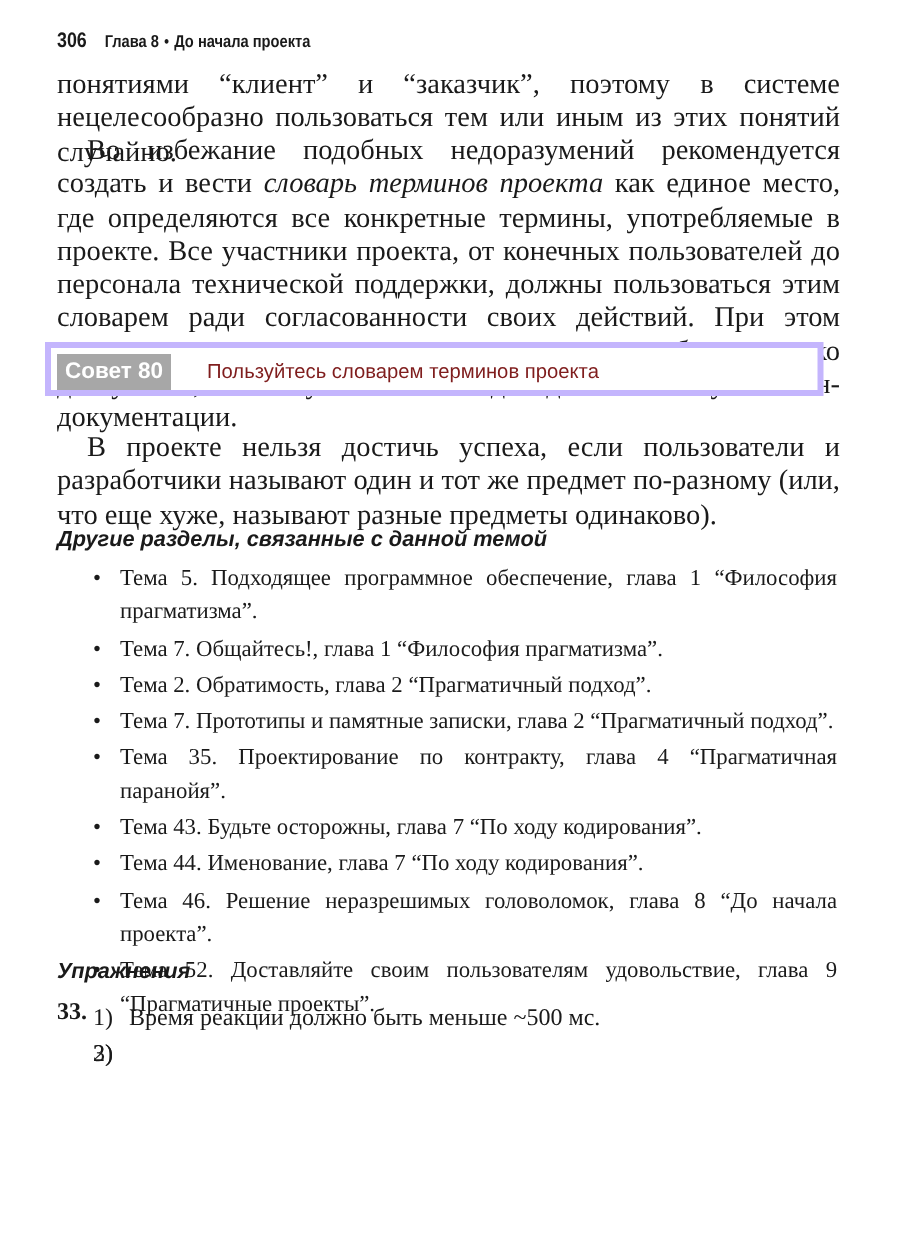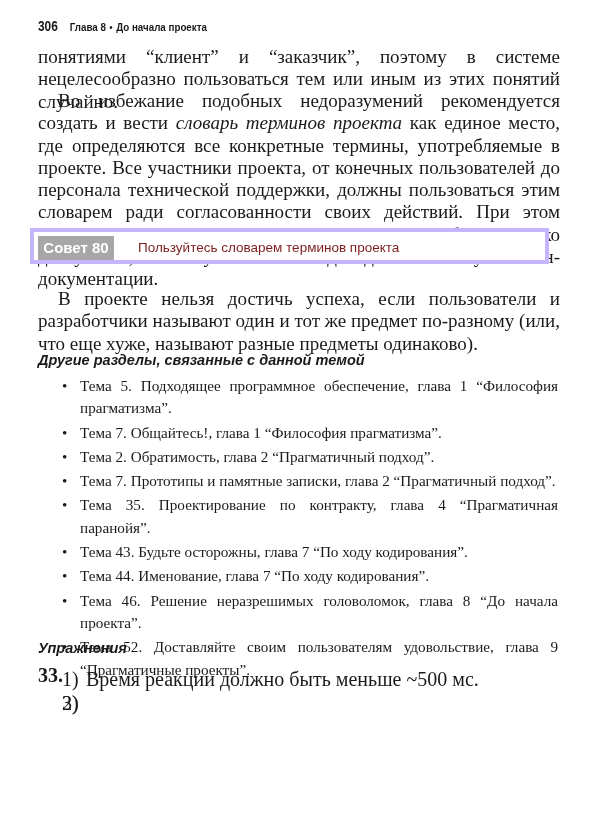--- a/index.html
+++ b/index.html
@@ -46,21 +46,21 @@
   .topics {
     position: absolute; left: 58px; top: 375px; width: 500px;
     margin: 0; padding: 0; list-style: none;
     font-size: 15.2px; line-height: 22.3px;
   }
   .topics li { position: relative; padding-left: 22px; margin-bottom: 2px; text-align: justify; }
   .topics li .bullet { position: absolute; left: 4px; top: 0; }
   b { font-weight: normal; }
   .exercise {
     position: absolute; left: 38px; top: 664px; width: 520px;
-    font-size: 20px; line-height: 22.3px;
+    font-size: 16px; line-height: 22.3px;
   }
   .ex-num { position: absolute; left: 0; top: 0; font-weight: bold; }
   .ex-body { margin-left: 24px; text-align: justify; }
   .sub { position: relative; padding-left: 24px; margin-top: 2px; }
   .sub .snum { position: absolute; left: 0; }
 </style>
 </head>
 <body>
 
 <div class="running-head">

